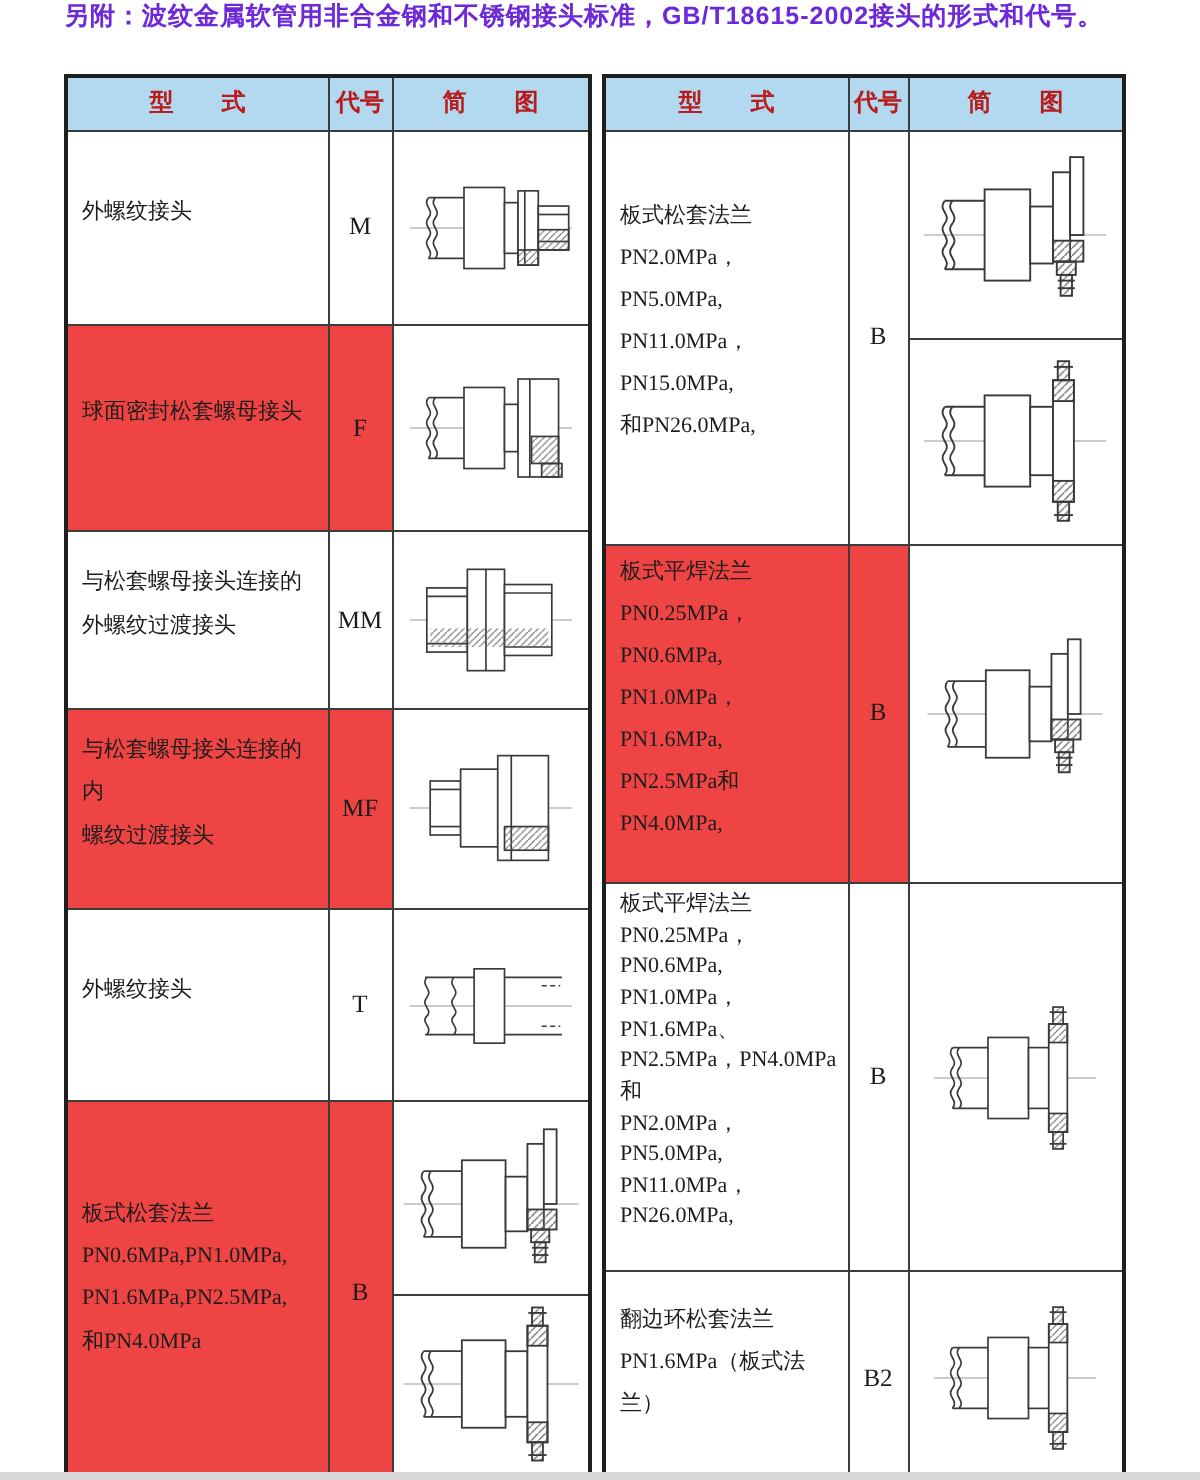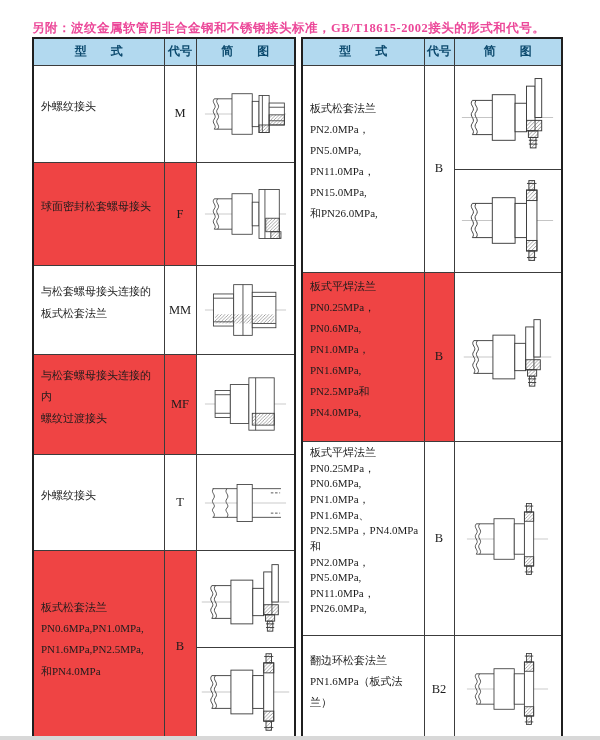--- a/index.html
+++ b/index.html
@@ -3,30 +3,30 @@
 <meta charset="utf-8">
 <style>
   html,body { margin:0; padding:0; }
   body {
     width:600px; height:740px; position:relative;
     background:#ffffff; overflow:hidden;
     font-family:"Liberation Sans", sans-serif;
     -webkit-font-smoothing:antialiased;
   }
   .title {
-    position:absolute; left:32px; top:20px; width:540px;
-    font-size:12.5px; font-weight:bold; color:#ec4899; letter-spacing:0.5px;font-family:Liberation Serif, serif;
+    position:absolute; left:32px; top:0; width:540px;
+    font-size:12.5px; font-weight:bold; color:#6d28d9; letter-spacing:0.5px;
   }
   .tables { position:absolute; left:32px; top:37px; display:flex; gap:5px; }
   table { border-collapse:collapse; table-layout:fixed; background:#fff; }
   table { border:2px solid #1f1f1f; }
   th, td { border:1px solid #3c3c3c; box-sizing:border-box; }
   th {
     background:#b2d9ef; height:27px; font-size:12px; font-weight:bold;
-    color:#0c4a6e; text-align:center; padding:0;
+    color:#b91c1c; text-align:center; padding:0;
   }
   td.type {
     font-family:"Liberation Serif", serif; font-size:11px; color:#1c1c1c;
     line-height:1.92; padding:3px 5px 18px 7px; white-space:pre-line;
     vertical-align:middle;
   }
   td.type.tight { line-height:1.42; }
   td.code {
     font-family:"Liberation Serif", serif; font-size:12.5px; color:#1c1c1c;
     text-align:center; vertical-align:middle; padding:0;
@@ -191,21 +191,21 @@
         <td class="diag" style="background:#fff">
             <div class="dwrap">
           <svg class="d" viewBox="0 0 100 90">
                 <use href="#d-swivel"></use>
               </svg>
         </div>
           </td>
       </tr>
       <tr style="height:83px">
         <td class="type">与松套螺母接头连接的
-板式松套法兰</td>
+外螺纹过渡接头</td>
         <td class="code">MM</td>
         <td class="diag">
             <div class="dwrap">
           <svg class="d" viewBox="0 0 100 90">
                 <use href="#d-mm"></use>
               </svg>
         </div>
           </td>
       </tr>
       <tr class="hl" style="height:93px">

